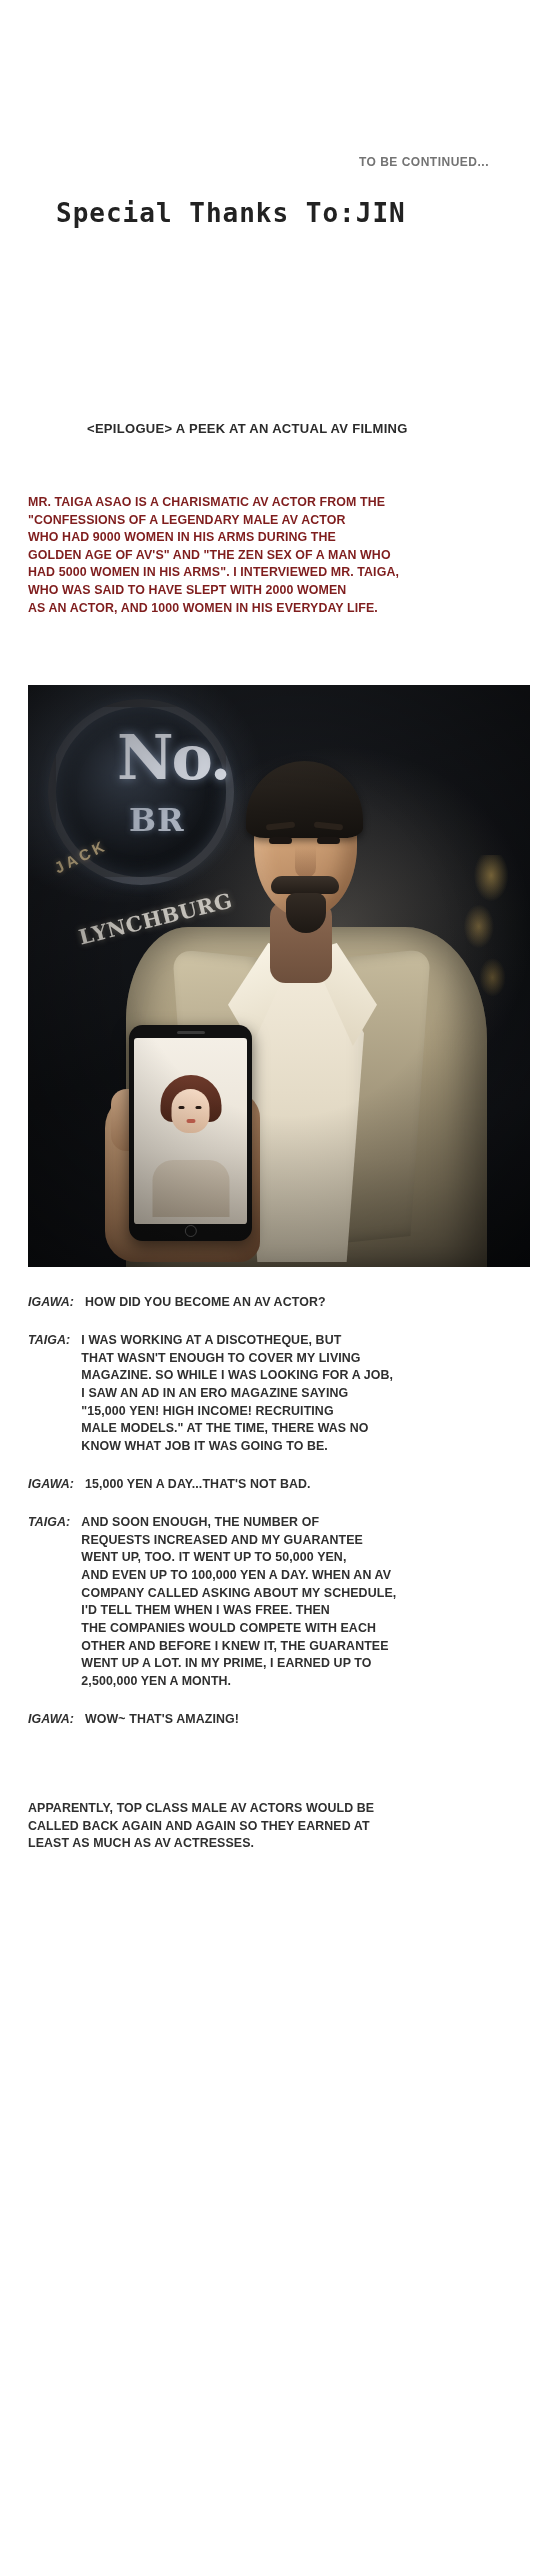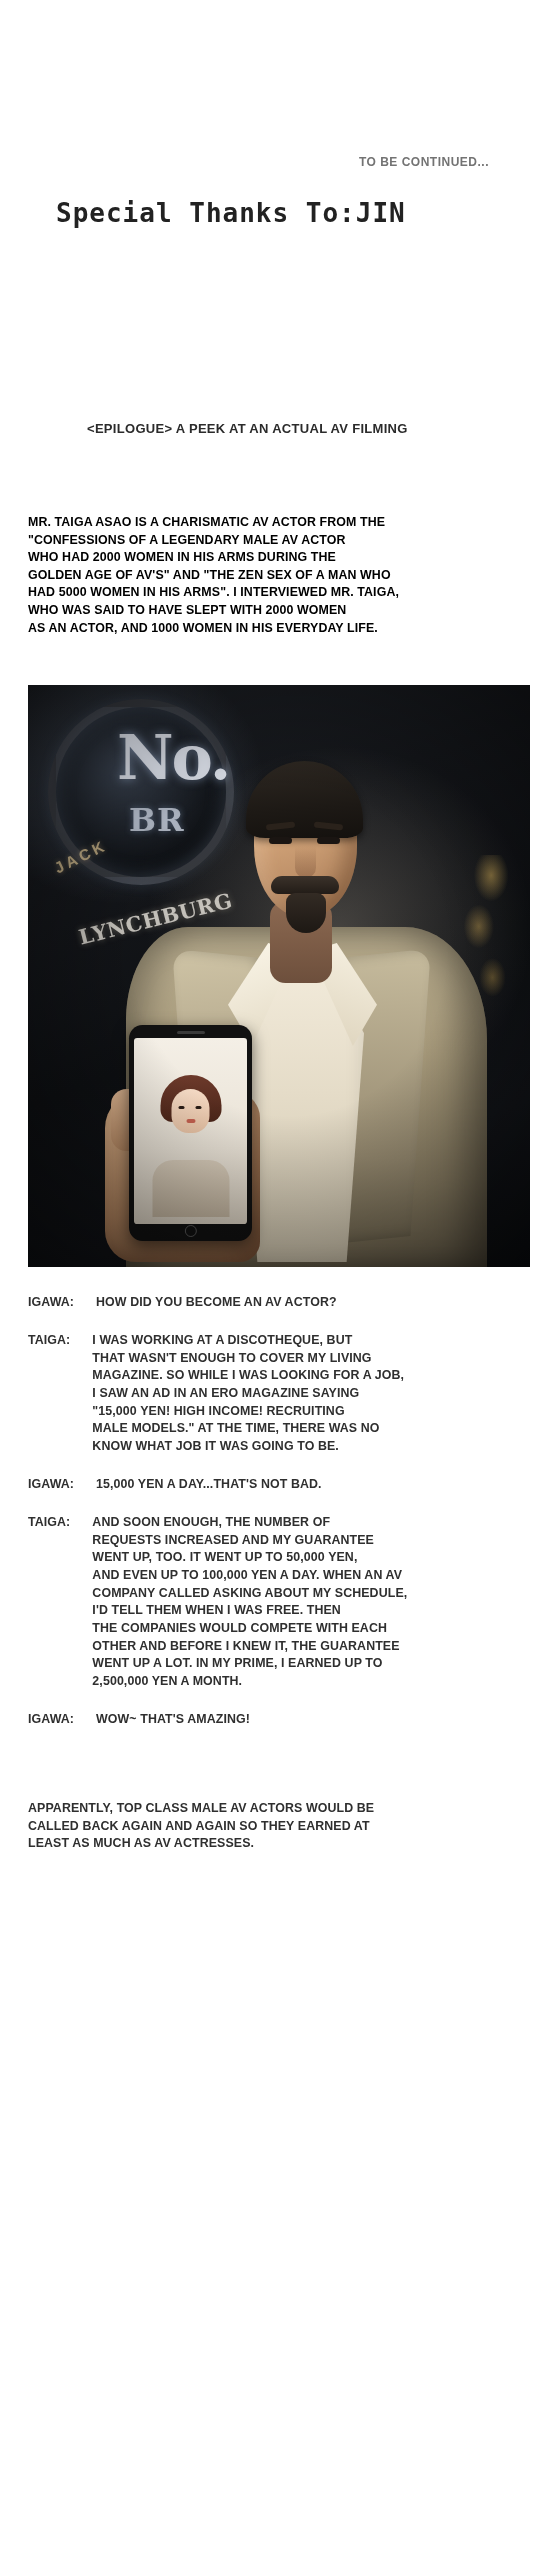--- a/index.html
+++ b/index.html
@@ -51,27 +51,27 @@
     top: 421px;
     font-size: 13px;
     font-weight: bold;
     letter-spacing: 0.3px;
     color: #2b2b2b;
   }
   
   .intro-block {
     position: absolute;
     left: 28px;
-    top: 514px;
+    top: 494px;
     width: 515px;
     font-size: 12.4px;
     line-height: 1.42;
     font-weight: bold;
     letter-spacing: 0.1px;
-    color: #000000;
+    color: #7f1d1d;
   }
   .intro-block p {
     margin: 0;
   }
   
   .photo-wrap {
     position: absolute;
     left: 28px;
     top: 685px;
     width: 502px;
@@ -426,21 +426,22 @@
     display: block;
     margin: 0 0 20.6px 0;
   }
   .qa-row {
     display: flex;
     align-items: flex-start;
   }
   .speaker {
     flex: 0 0 auto;
     white-space: nowrap;
-    padding-right: 22px;
+    padding-right: 11px;
+    font-style: italic;
   }
   .speech {
     flex: 1 1 auto;
   }
   .qa-line { display: block; }
   .closing {
     position: absolute;
     left: 28px;
     top: 1800px;
     width: 515px;
@@ -459,21 +460,21 @@
 
   <div class="to-be-continued">TO BE CONTINUED...</div>
 
   <div class="special-thanks">Special Thanks To:JIN</div>
 
   <div class="epilogue-heading">&lt;EPILOGUE&gt; A PEEK AT AN ACTUAL AV FILMING</div>
 
   <div class="intro-block">
     <p>MR. TAIGA ASAO IS A CHARISMATIC AV ACTOR FROM THE</p>
     <p>"CONFESSIONS OF A LEGENDARY MALE AV ACTOR</p>
-    <p>WHO HAD 2000 WOMEN IN HIS ARMS DURING THE</p>
+    <p>WHO HAD 9000 WOMEN IN HIS ARMS DURING THE</p>
     <p>GOLDEN AGE OF AV'S" AND "THE ZEN SEX OF A MAN WHO</p>
     <p>HAD 5000 WOMEN IN HIS ARMS". I INTERVIEWED MR. TAIGA,</p>
     <p>WHO WAS SAID TO HAVE SLEPT WITH 2000 WOMEN</p>
     <p>AS AN ACTOR, AND 1000 WOMEN IN HIS EVERYDAY LIFE.</p>
   </div>
 
   <div class="photo-wrap">
     <div class="photo">
       <div class="sign-circle"></div>
       <div class="sign-no">No.</div>

